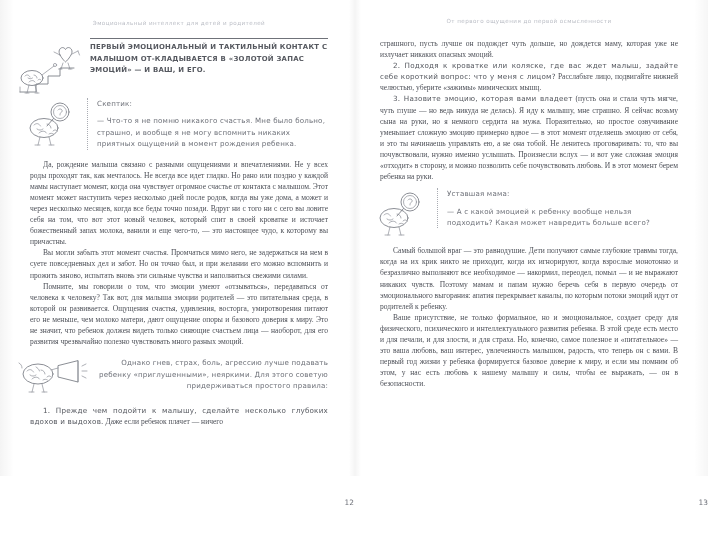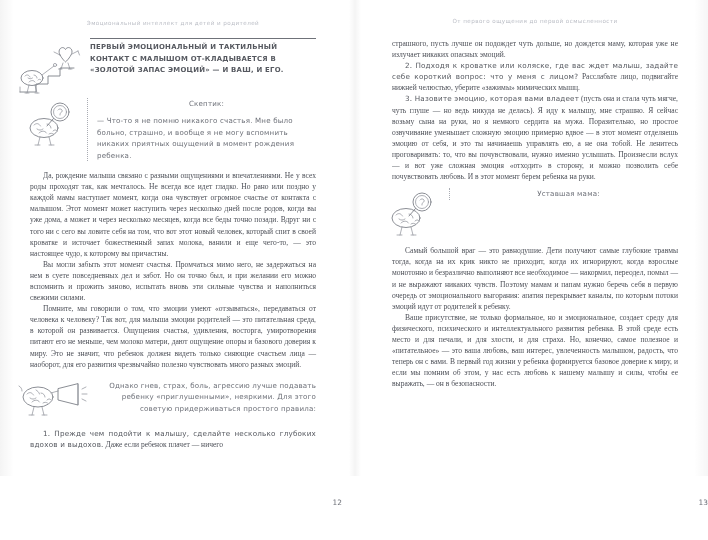--- a/index.html
+++ b/index.html
@@ -14,21 +14,20 @@
     overflow: hidden;
     font-family: "Liberation Serif", "DejaVu Serif", serif;
   }
 
   .spread {
     position: relative;
     width: 708px;
     height: 476px;
     background: #ffffff;
     display: flex;
-    gap: 24px;
   }
 
   
   .spread::before {
     content: "";
     position: absolute;
     left: 0; top: 0; bottom: 0;
     width: 14px;
     background: linear-gradient(to right, rgba(0,0,0,0.045), rgba(0,0,0,0));
     pointer-events: none;
@@ -152,21 +151,21 @@
     left: -8px;
     top: 0;
     width: 58px;
     height: 50px;
   }
   .quote-block .quote-body {
     margin-left: 57px;
     padding-left: 9px;
     border-left: 1.1px dotted #a9acb3;
   }
-  .quote-block .speaker { margin: 0 0 6px 0; text-align: center; }
+  .quote-block .speaker { margin: 0 0 6px 0; }
   .quote-block .lines { margin: 0; }
 
   
   .mega-block {
     position: relative;
     margin: 10px 0 7px 0;
     min-height: 40px;
     text-align: right;
   }
   .mega-block .art {
@@ -307,20 +306,21 @@
           <path class="stroke-thin" d="M12 27c2.5-2.5 5-1.5 6.5 1M17 35c2.5-2.5 6-2.5 7.5 0M25 26c2.5 0 4 2.5 4 4M31 33c1.5-1.5 3-1.5 4 0M15 31c2 1.5 4 1.5 6 0M27 36c1.5-1 3-1 4.5 0"></path>
           <path class="stroke-thin" d="M18 39 L16 47 M27 39 L29 47 M13 47 L18 47 M27 47 L32 47"></path>
           <circle class="stroke" cx="38" cy="14" r="9"></circle>
           <circle class="stroke-thin" cx="38" cy="14" r="6.5"></circle>
           <path class="stroke" d="M31.5 20.5 L25 28"></path>
           <path class="stroke-thin" d="M36 12c1-1.5 3-1.5 4 0c1 1.5-1 2.5-2 3.5v1.5"></path>
         </svg>
       </div>
       <div class="quote-body">
         <div class="script speaker">Уставшая мама:</div>
+        <div class="script lines">— А с какой эмоцией к ребенку вообще нельзя подходить? Какая может навредить больше всего?</div>
       </div>
     </div>
 
     <p class="body-text indent">Самый большой враг — это равнодушие. Дети получают самые глубокие травмы тогда, когда на их крик никто не приходит, когда их игнорируют, когда взрослые монотонно и безразлично выполняют все необходимое — накормил, переодел, помыл — и не выражают никаких чувств. Поэтому мамам и папам нужно беречь себя в первую очередь от эмоционального выгорания: апатия перекрывает каналы, по которым потоки эмоций идут от родителей к ребенку.</p>
     <p class="body-text indent">Ваше присутствие, не только формальное, но и эмоциональное, создает среду для физического, психического и интеллектуального развития ребенка. В этой среде есть место и для печали, и для злости, и для страха. Но, конечно, самое полезное и «питательное» — это ваша любовь, ваш интерес, увлеченность малышом, радость, что теперь он с вами. В первый год жизни у ребенка формируется базовое доверие к миру, и если мы помним об этом, у нас есть любовь к нашему малышу и силы, чтобы ее выражать, — он в безопасности.</p>
 
     <div class="folio">13</div>
   </div>
 
 </div>

